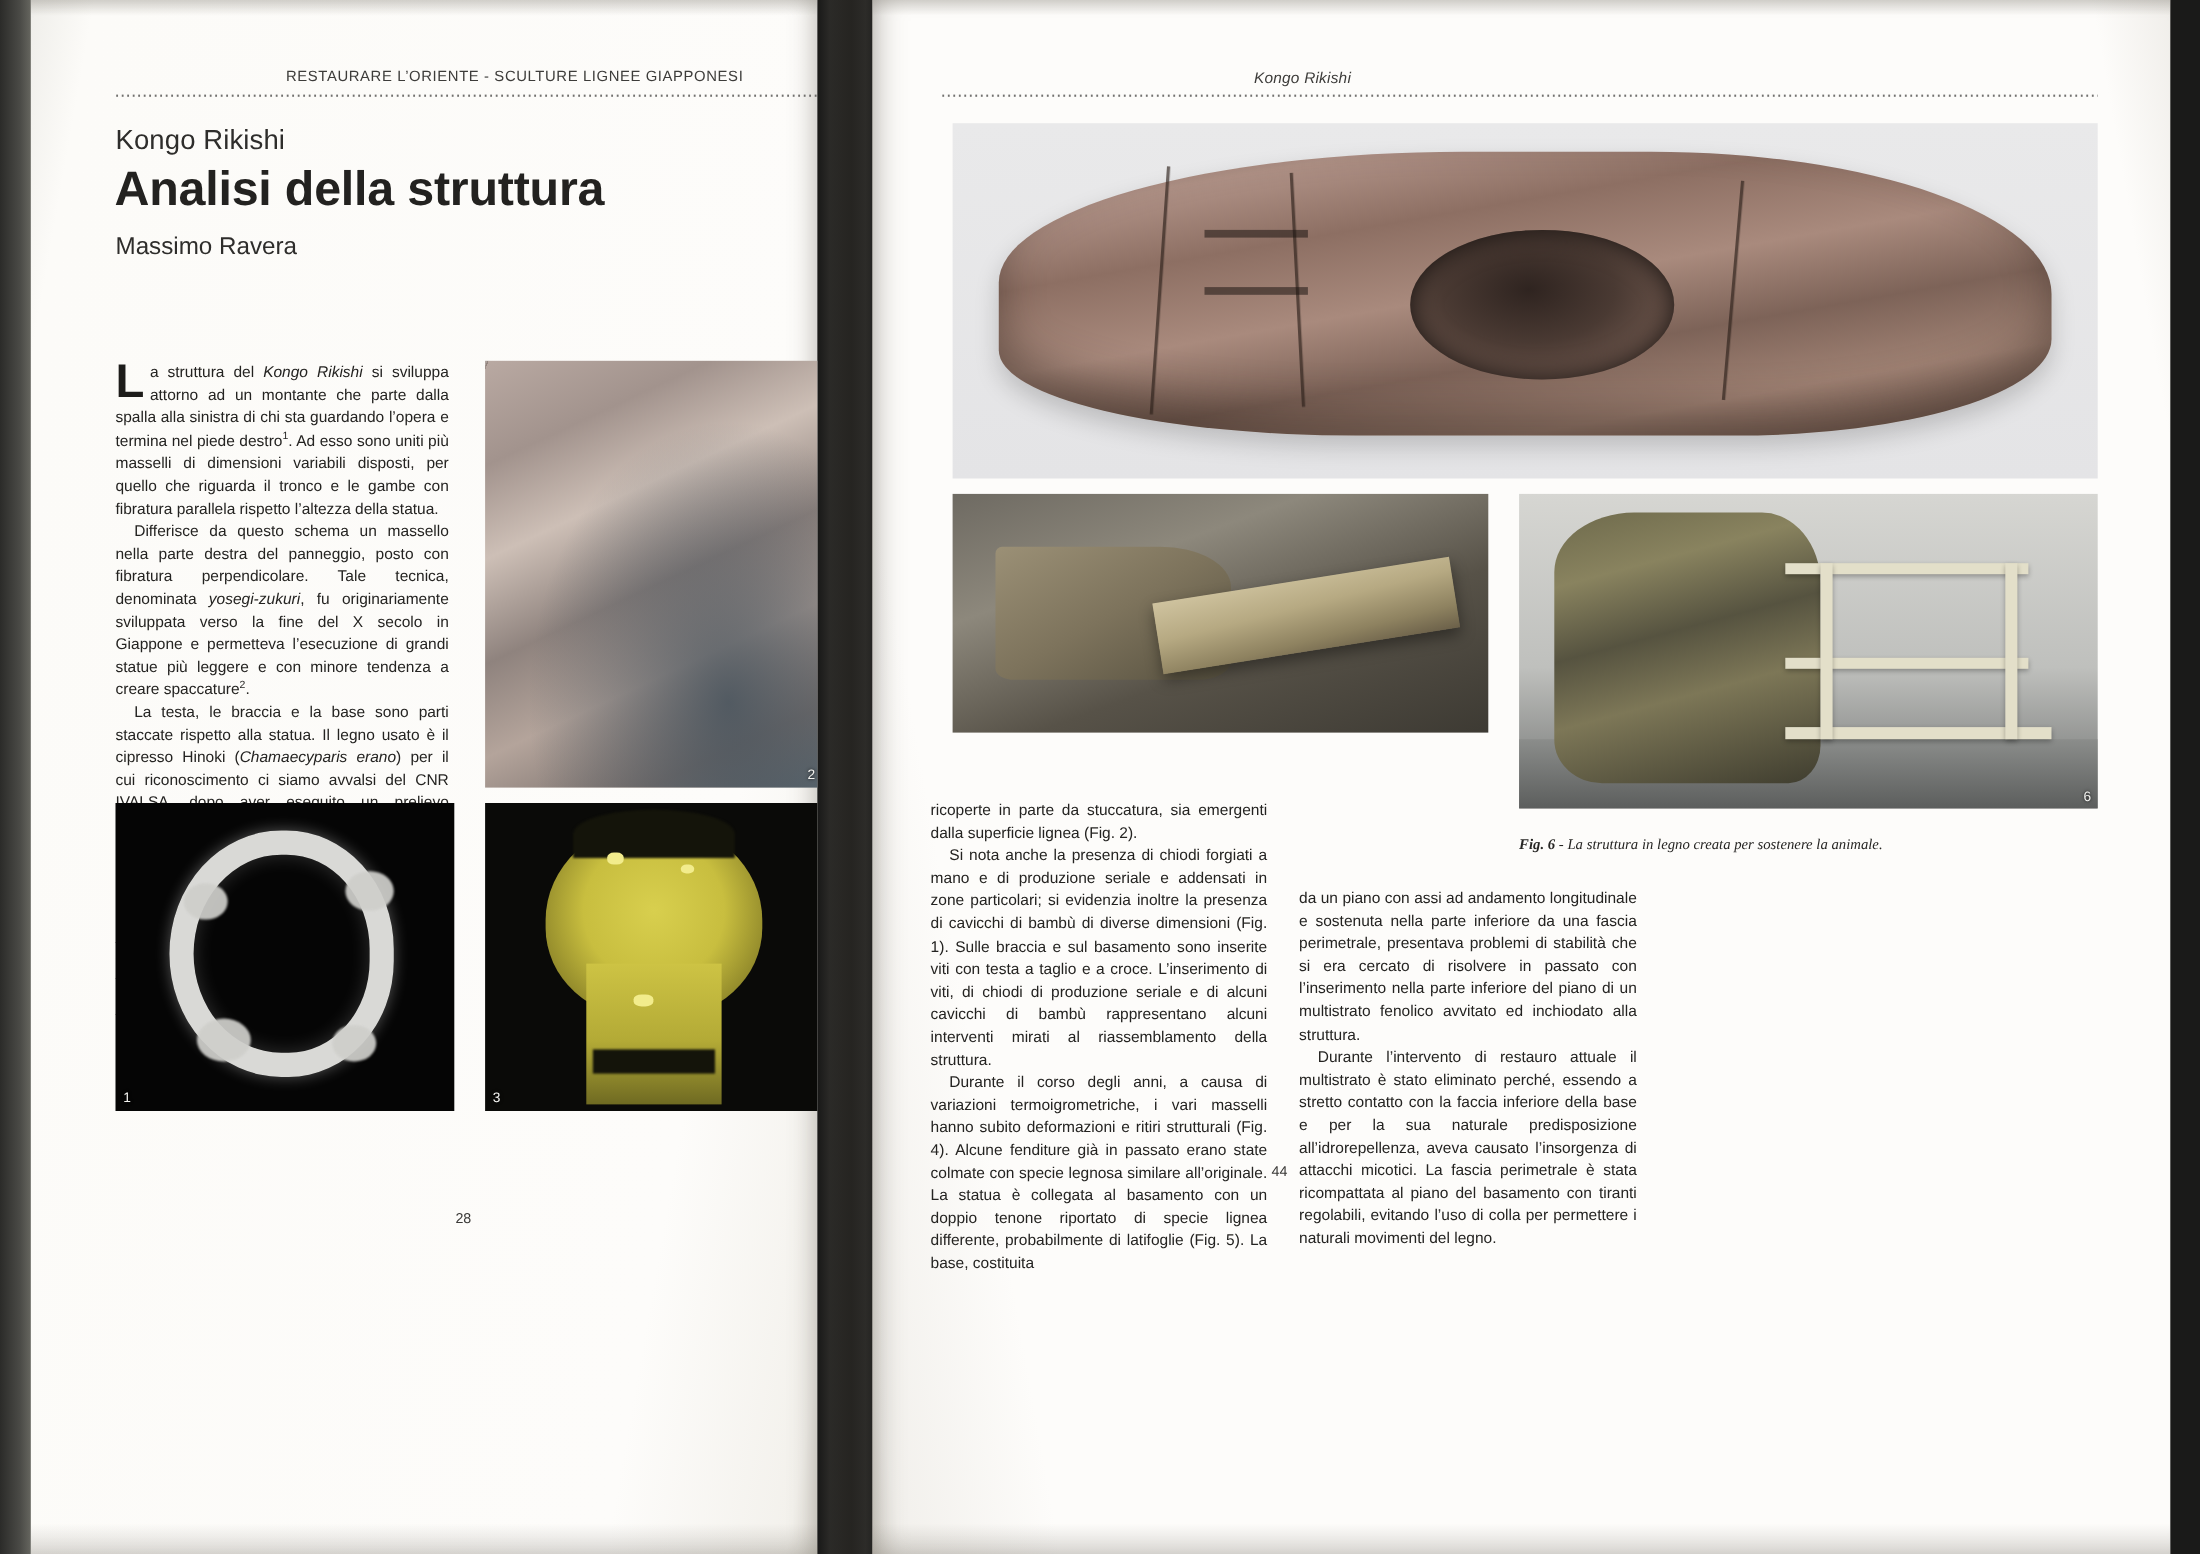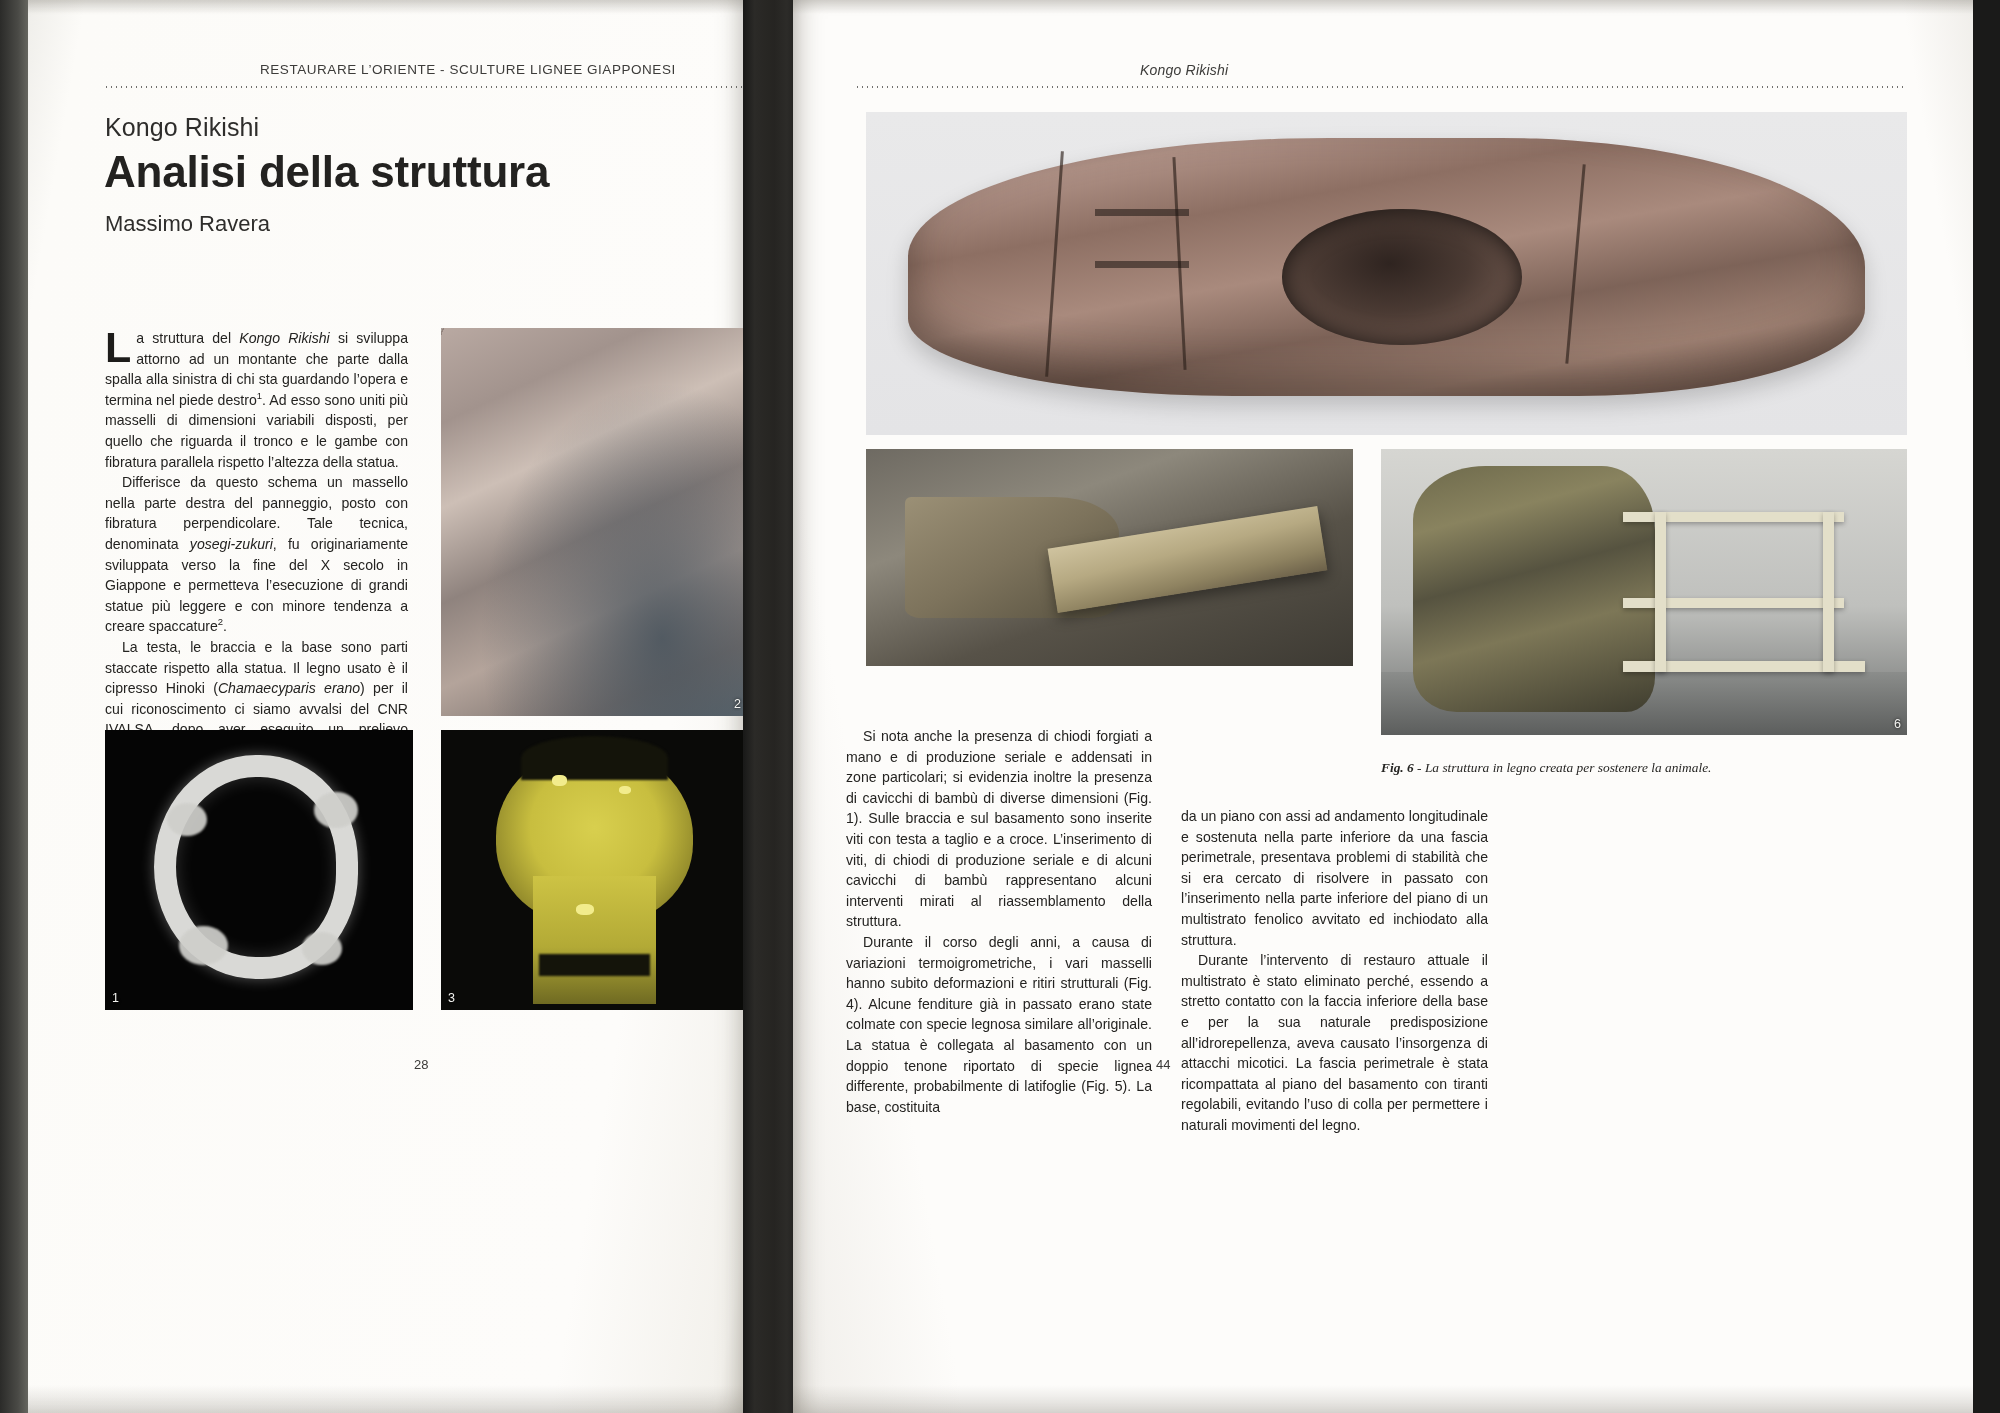--- a/index.html
+++ b/index.html
@@ -323,21 +323,21 @@
       <div class="head"></div>
       <div class="neck"></div>
       <div class="dark" style="left:26%; top:2%; width:48%; height:16%; border-radius:50% 50% 0 0;"></div>
       <div class="speck" style="left:36%; top:16%; width:5%; height:4%;"></div>
       <div class="speck" style="left:58%; top:20%; width:4%; height:3%;"></div>
       <div class="speck" style="left:44%; top:62%; width:6%; height:4%;"></div>
       <div class="dark" style="left:32%; top:80%; width:36%; height:8%;"></div>
       <div class="fignum" style="left:7px; bottom:5px;">3</div>
     </div>
 
-    <div class="pagenum" style="left:386px; top:1057px;">28</div>
+    <div class="pagenum" style="left:386px; top:1100px;">28</div>
   </div>
 
   <div class="page page-right">
     <div class="page-edge-top"></div>
     <div class="page-edge-bottom"></div>
 
     <div class="runhead ital" style="left:347px; top:62px;">Kongo Rikishi</div>
     <div class="dotrule" style="left:62px; top:86px; width:1052px;"></div>
 
     <div class="plate ph4" style="left:73px; top:112px; width:1041px; height:323px;">
@@ -368,20 +368,21 @@
       <div class="fignum" style="right:6px; bottom:4px;">6</div>
     </div>
 
 
     <div class="caption" style="left:588px; top:760px; width:520px;">
       <b>Fig. 6</b>
       <span>- La struttura in legno creata per sostenere la animale.</span>
     </div>
 
     <div class="col" style="left:53px; top:726px; width:306px;">
+      <p class="first">ricoperte in parte da stuccatura, sia emergenti dalla superficie lignea (Fig. 2).</p>
       <p>Si nota anche la presenza di chiodi forgiati a mano e di produzione seriale e addensati in zone particolari; si evidenzia inoltre la presenza di cavicchi di bambù di diverse dimensioni (Fig. 1). Sulle braccia e sul basamento sono inserite viti con testa a taglio e a croce. L’inserimento di viti, di chiodi di produzione seriale e di alcuni cavicchi di bambù rappresentano alcuni interventi mirati al riassemblamento della struttura.</p>
       <p>Durante il corso degli anni, a causa di variazioni termoigrometriche, i vari masselli hanno subito deformazioni e ritiri strutturali (Fig. 4). Alcune fenditure già in passato erano state colmate con specie legnosa similare all’originale. La statua è collegata al basamento con un doppio tenone riportato di specie lignea differente, probabilmente di latifoglie (Fig. 5). La base, costituita</p>
     </div>
 
     <div class="col" style="left:388px; top:806px; width:307px;">
       <p class="first">da un piano con assi ad andamento longitudinale e sostenuta nella parte inferiore da una fascia perimetrale, presentava problemi di stabilità che si era cercato di risolvere in passato con l’inserimento nella parte inferiore del piano di un multistrato fenolico avvitato ed inchiodato alla struttura.</p>
       <p>Durante l’intervento di restauro attuale il multistrato è stato eliminato perché, essendo a stretto contatto con la faccia inferiore della base e per la sua naturale predisposizione all’idrorepellenza, aveva causato l’insorgenza di attacchi micotici. La fascia perimetrale è stata ricompattata al piano del basamento con tiranti regolabili, evitando l’uso di colla per permettere i naturali movimenti del legno.</p>
     </div>
 
     <div class="pagenum" style="left:363px; top:1057px;">44</div>

